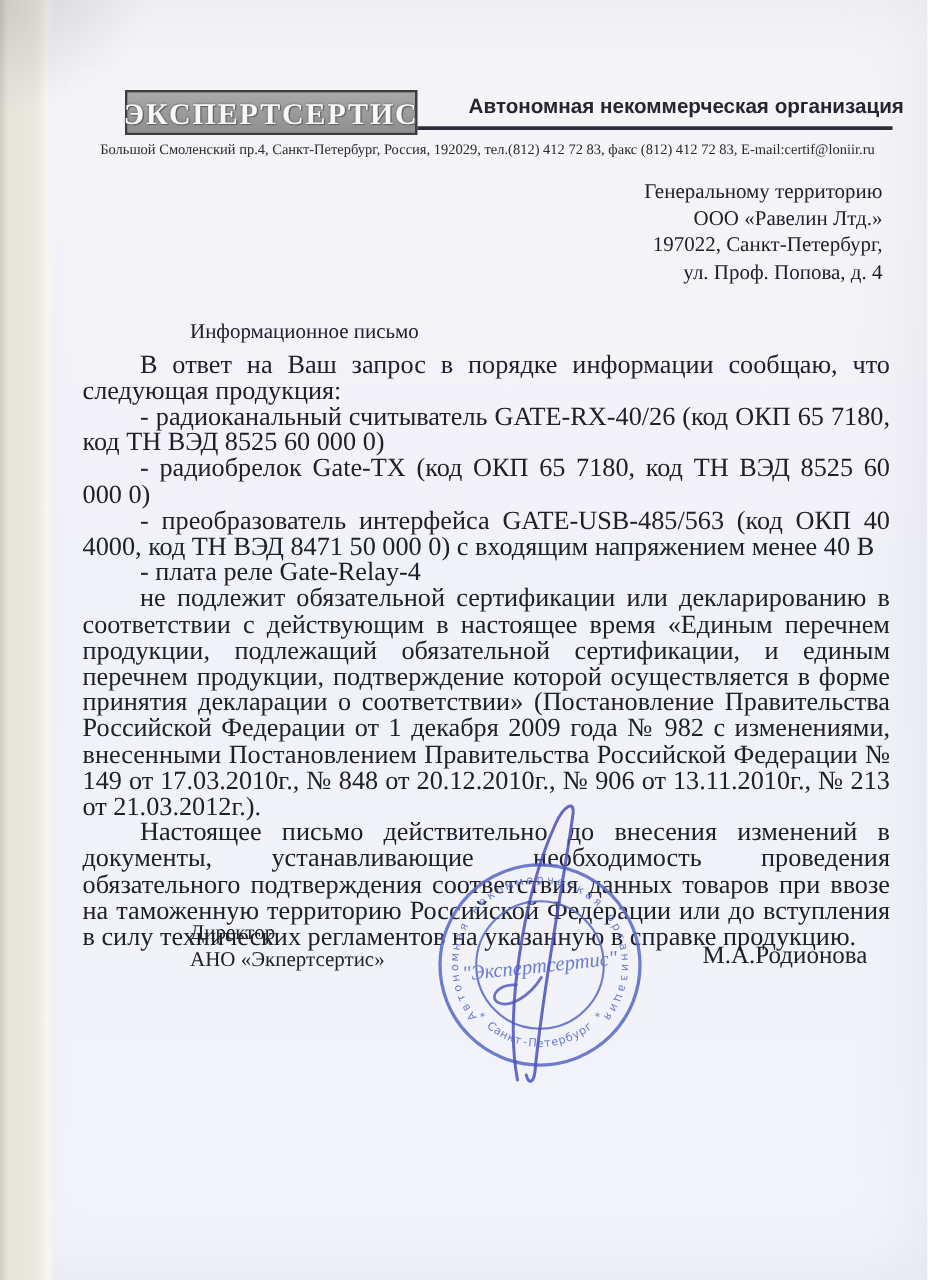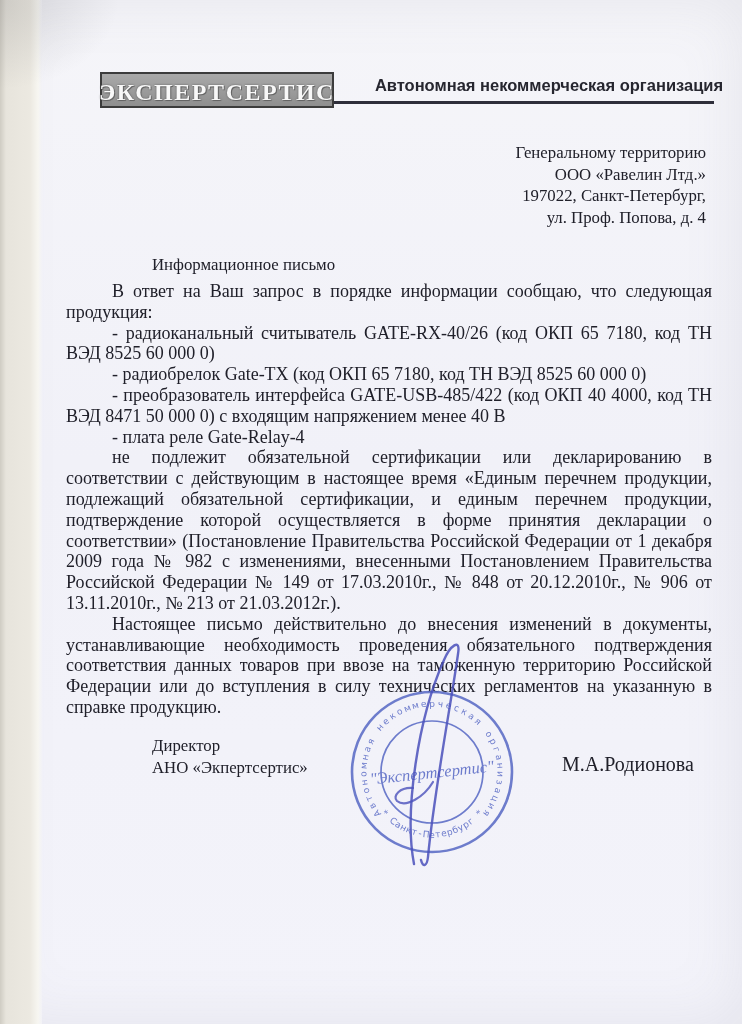--- a/index.html
+++ b/index.html
@@ -54,21 +54,21 @@
     position:absolute; right:36px; top:142px; width:320px;
     text-align:right; font-size:16.8px; line-height:21.6px; color:#20202a;
   }
   
   .subject {
     position:absolute; left:152px; top:255px; font-size:16.8px; color:#20202a;
   }
   
   .body-text {
     position:absolute; left:66px; top:281px; width:646px;
-    font-size:18px; line-height:20.8px; text-align:justify; color:#20202a;
+    font-size:21px; line-height:20.8px; text-align:justify; color:#20202a;
   }
   .body-text p { margin:0; text-indent:46px; }
   
   .sig-left {
     position:absolute; left:152px; top:735px; font-size:16.8px; line-height:21.6px; color:#20202a;
   }
   .sig-name {
     position:absolute; left:562px; top:753px; font-size:20px; color:#20202a;text-align:center;
   }
   .stamp-wrap { position:absolute; left:337px; top:677px; width:190px; height:190px; opacity:0.88; }
@@ -80,35 +80,36 @@
 <div class="page">
 
   <div class="scan-edge"></div>
   <div class="scan-corner"></div>
 
   <div class="logo-box">
     <span class="logo-text">ЭКСПЕРТСЕРТИС</span>
   </div>
   <div class="org-type">Автономная некоммерческая организация</div>
   <div class="header-rule"></div>
+  <div class="address-line">Большой Смоленский пр.4, Санкт-Петербург, Россия, 192029, тел.(812) 412 72 83, факс (812) 412 72 83, E-mail:certif@loniir.ru</div>
 
   <div class="recipient">
     <div>Генеральному территорию</div>
     <div>ООО «Равелин Лтд.»</div>
     <div>197022, Санкт-Петербург,</div>
     <div>ул. Проф. Попова, д. 4</div>
   </div>
 
   <div class="subject">Информационное письмо</div>
 
   <div class="body-text">
     <p>В ответ на Ваш запрос в порядке информации сообщаю, что следующая продукция:</p>
     <p>- радиоканальный считыватель GATE-RX-40/26 (код ОКП 65 7180, код ТН ВЭД 8525 60 000 0)</p>
     <p>- радиобрелок Gate-TX (код ОКП 65 7180, код ТН ВЭД 8525 60 000 0)</p>
-    <p>- преобразователь интерфейса GATE-USB-485/422 (код ОКП 40 4000, код ТН ВЭД 8471 50 000 0) с входящим напряжением менее 40 В</p>
+    <p>- преобразователь интерфейса GATE-USB-485/563 (код ОКП 40 4000, код ТН ВЭД 8471 50 000 0) с входящим напряжением менее 40 В</p>
     <p>- плата реле Gate-Relay-4</p>
     <p>не подлежит обязательной сертификации или декларированию в соответствии с действующим в настоящее время «Единым перечнем продукции, подлежащий обязательной сертификации, и единым перечнем продукции, подтверждение которой осуществляется в форме принятия декларации о соответствии» (Постановление Правительства Российской Федерации от 1 декабря 2009 года № 982 с изменениями, внесенными Постановлением Правительства Российской Федерации № 149 от 17.03.2010г., № 848 от 20.12.2010г., № 906 от 13.11.2010г., № 213 от 21.03.2012г.).</p>
     <p>Настоящее письмо действительно до внесения изменений в документы, устанавливающие необходимость проведения обязательного подтверждения соответствия данных товаров при ввозе на таможенную территорию Российской Федерации или до вступления в силу технических регламентов на указанную в справке продукцию.</p>
   </div>
 
   <div class="sig-left">
     <div>Директор</div>
     <div>АНО «Экпертсертис»</div>
   </div>
   <div class="sig-name">М.А.Родионова</div>

